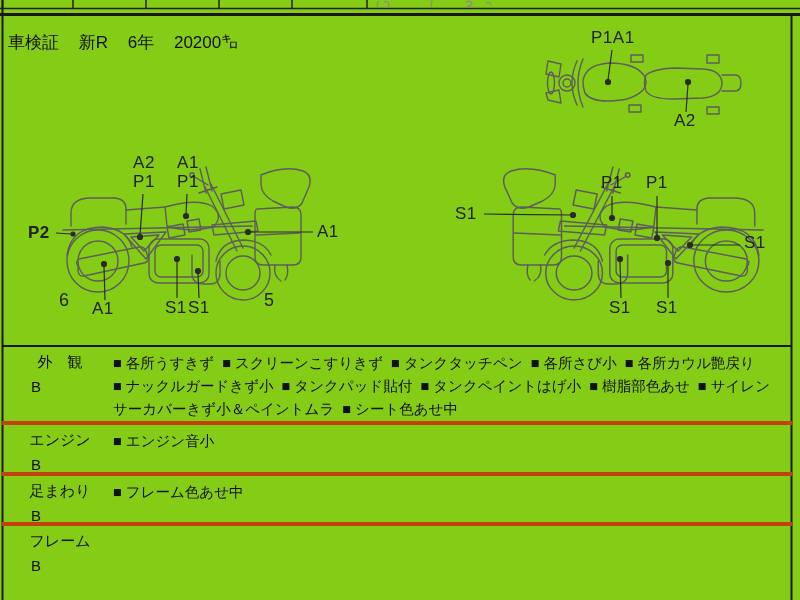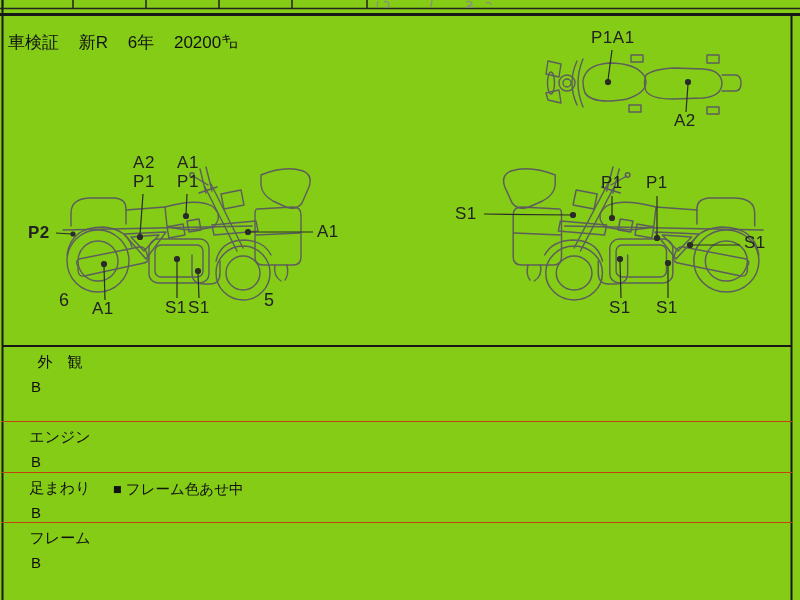--- a/index.html
+++ b/index.html
@@ -9,21 +9,21 @@
     font-family:"Liberation Sans","DejaVu Sans",sans-serif;color:#1a1a1a;
   }
   svg.art{position:absolute;left:0;top:0;width:800px;height:600px;}
   .lbl{position:absolute;font-size:17px;line-height:17px;color:#222;letter-spacing:0.5px;white-space:nowrap;text-align:right;}
   .lbl.stack{text-align:center;width:26px;}
   .lbl.stack span{display:block;margin-bottom:2px;}
   .num{position:absolute;font-size:18px;color:#222;}
   .regline{position:absolute;left:8px;top:31px;font-size:17px;color:#111;white-space:nowrap;}
   .regline span{margin-right:15px;}
   .cond-row{position:absolute;left:2px;width:790px;}
-  .row-sep{border-top:1px solid #c2410c;}
+  .row-sep{border-top:4px solid #c2410c;}
   .row-first{border-top:2px solid #181818;}
   .cond-label{position:absolute;left:12px;top:6px;width:92px;font-size:15px;color:#111;text-align:center;white-space:pre;}
   .cond-grade{position:absolute;left:12px;top:31px;width:44px;font-size:15px;color:#111;text-align:center;}
   .cond-items{position:absolute;left:111px;top:5px;width:658px;font-size:14.5px;line-height:23px;color:#111;white-space:pre-wrap;word-break:break-all;}
 </style>
 </head>
 <body>
 
 <div class="sheet">
 
@@ -187,24 +187,26 @@
   <span class="lbl" style="left:455px;top:205px;">S1</span>
   <span class="lbl" style="left:601px;top:174px;">P1</span>
   <span class="lbl" style="left:646px;top:174px;">P1</span>
   <span class="lbl" style="left:744px;top:234px;">S1</span>
   <span class="lbl" style="left:609px;top:299px;">S1</span>
   <span class="lbl" style="left:656px;top:299px;">S1</span>
 
   <div class="cond-row row-first" style="top:345px;height:76px;">
     <div class="cond-label">外　観</div>
     <div class="cond-grade">B</div>
+    <div class="cond-items">■ 各所うすきず  ■ スクリーンこすりきず  ■ タンクタッチペン  ■ 各所さび小  ■ 各所カウル艶戻り  ■ ナックルガードきず小  ■ タンクパッド貼付  ■ タンクペイントはげ小  ■ 樹脂部色あせ  ■ サイレンサーカバーきず小＆ペイントムラ  ■ シート色あせ中</div>
   </div>
   <div class="cond-row row-sep" style="top:421px;height:51px;">
     <div class="cond-label">エンジン</div>
     <div class="cond-grade">B</div>
+    <div class="cond-items">■ エンジン音小</div>
   </div>
   <div class="cond-row row-sep" style="top:472px;height:50px;">
     <div class="cond-label">足まわり</div>
     <div class="cond-grade">B</div>
     <div class="cond-items">■ フレーム色あせ中</div>
   </div>
   <div class="cond-row row-sep" style="top:522px;height:78px;">
     <div class="cond-label">フレーム</div>
     <div class="cond-grade">B</div>
   </div>

